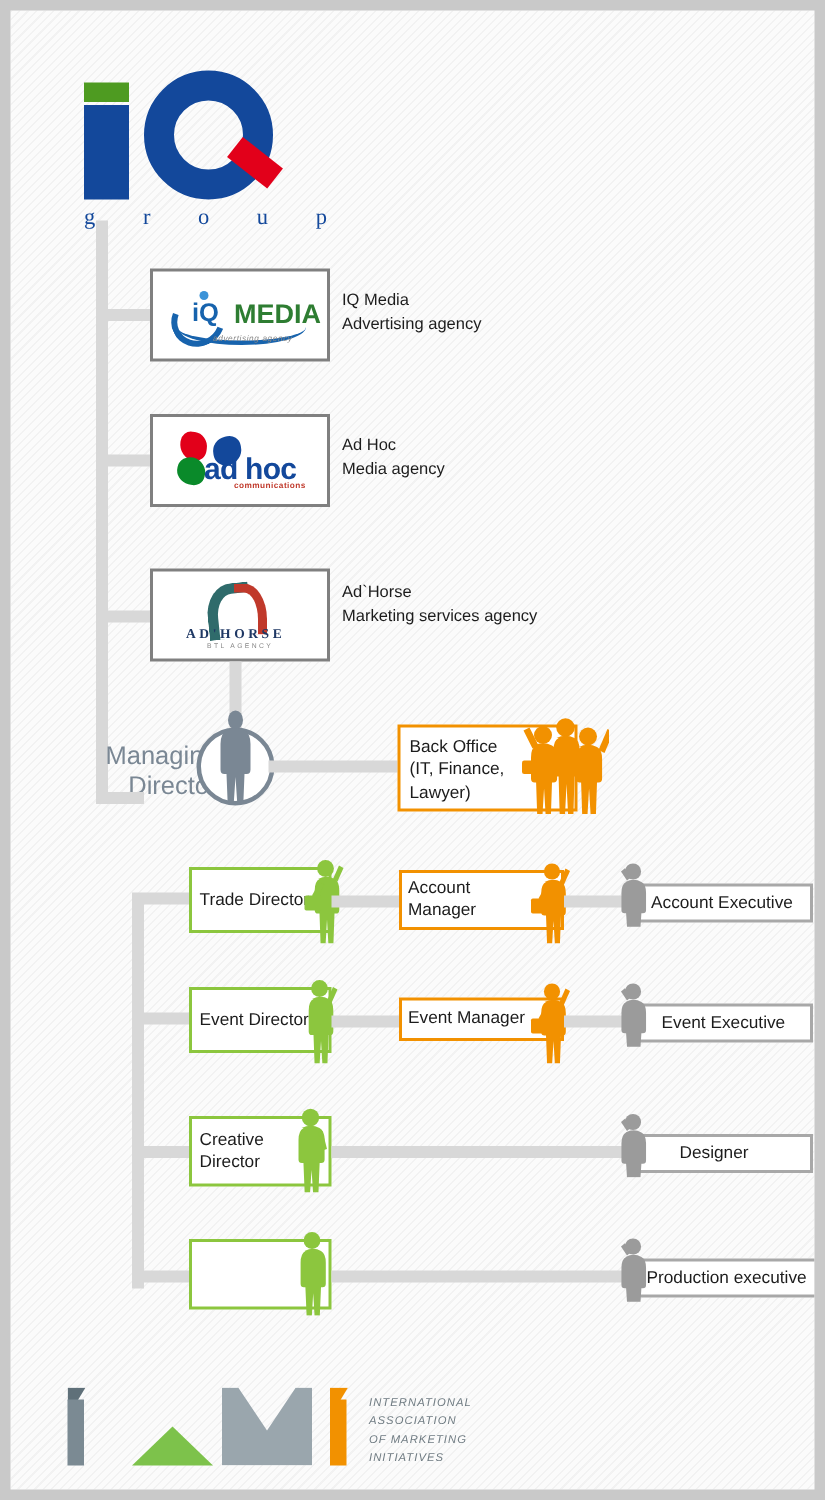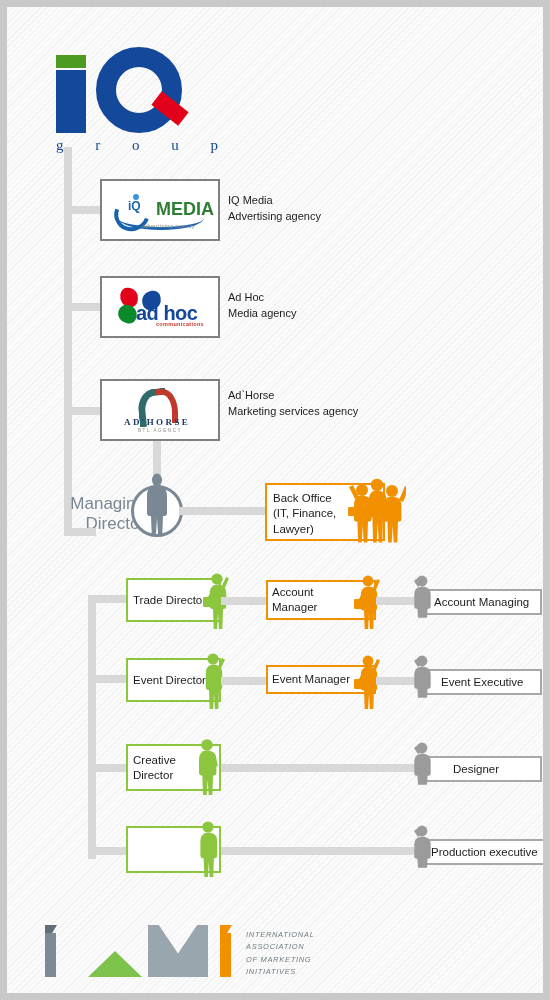--- a/index.html
+++ b/index.html
@@ -46,21 +46,21 @@
   .agency-label{
     position:absolute;
     font-size:11px;color:#1c1c1c;line-height:1.42;
     white-space:pre-line;
   }
 
   
   .iqm{position:absolute;left:10px;top:12px;width:100px;height:38px;}
   .iqm-swirl{position:absolute;left:2px;top:4px;width:28px;height:26px;border:4px solid #1763ad;border-radius:50%;border-right-color:transparent;border-top-color:transparent;transform:rotate(-25deg);}
   .iqm-dot{position:absolute;left:21px;top:1px;width:6px;height:6px;border-radius:50%;background:#3b93d8;}
-  .iqm-iq{position:absolute;left:16px;top:6px;font-size:12px;font-weight:bold;color:#1763ad;font-family:"Liberation Sans",sans-serif;text-align:center;}
+  .iqm-iq{position:absolute;left:16px;top:6px;font-size:17px;font-weight:bold;color:#1763ad;font-family:"Liberation Sans",sans-serif;text-align:center;}
   .iqm-media{position:absolute;left:44px;top:6px;font-size:18px;font-weight:bold;color:#2e7d32;font-family:"Liberation Sans",sans-serif;}
   .iqm-wave{position:absolute;left:6px;top:25px;width:86px;height:9px;border-bottom:3px solid #1763ad;border-radius:0 0 50% 50%/0 0 100% 100%;}
   .iqm-sub{position:absolute;left:30px;top:30px;font-size:5.5px;color:#8a8a8a;letter-spacing:.4px;font-style:italic;}
 
   
   .adh{position:absolute;left:12px;top:10px;width:98px;height:42px;}
   .adh-red{position:absolute;left:6px;top:0px;width:18px;height:19px;background:#e2001a;border-radius:38% 52% 40% 58%;transform:rotate(8deg);}
   .adh-blue{position:absolute;left:28px;top:3px;width:19px;height:19px;background:#13489b;border-radius:52% 40% 55% 42%;transform:rotate(-12deg);}
   .adh-green{position:absolute;left:4px;top:17px;width:19px;height:18px;background:#0a8a2a;border-radius:46% 55% 40% 52%;transform:rotate(14deg);}
   .adh-word{position:absolute;left:22px;top:14px;font-size:20px;font-weight:bold;color:#13489b;letter-spacing:-.5px;font-family:"Liberation Sans",sans-serif;}
@@ -245,21 +245,21 @@
         <path d="M11 15 q6 -3 11 0 q3.2 1.6 3.2 7.4 l0 12.6 q0 2.4 -2.2 2.4 l-1 0 l-0.7 18.6 l-3.4 0 l-0.9 -15 l-0.9 15 l-3.4 0 l-0.7 -18.6 l-1 0 q-2.2 0 -2.2 -2.4 l0 -12.6 q0 -5.8 3.2 -7.4 z"></path>
         <path d="M12 17 l-5 9 l3.4 1.8 l5 -9 z"></path>
         <rect x="2" y="26" width="11" height="10" rx="1.2"></rect>
         <path d="M21 15 l4 -9 l3 1.6 l-4 9 z"></path>
       </g>
     </svg>
   </div>
 
   <div class="line h" style="left:369px;top:590px;width:54px;"></div>
   <div class="rolebox grey" style="left:418px;top:582px;width:117px;height:26px;"></div>
-  <div class="role-text" style="left:427px;top:588px;width:110px;">Account Managing</div>
+  <div class="role-text" style="left:427px;top:588px;width:110px;">Account Executive</div>
   <div class="fig" style="left:401px;top:566px;">
     <svg viewBox="0 0 28 45" width="28" height="45">
       <g fill="#9b9b9b">
         <circle cx="14" cy="8" r="5.4"></circle>
         <path d="M9 15 q5.6 -3 10.6 0 q3.1 1.6 3.1 7.2 l0 11.4 q0 2.2 -2.1 2.2 l-1 0 l-0.6 9 l-9 0 l-0.6 -9 l-1 0 q-2.1 0 -2.1 -2.2 l0 -11.4 q0 -5.6 3.1 -7.2 z"></path>
         <path d="M10 14 l-4 -6 l2.6 -2.2 l4.6 5.6 z"></path>
       </g>
     </svg>
   </div>
 

